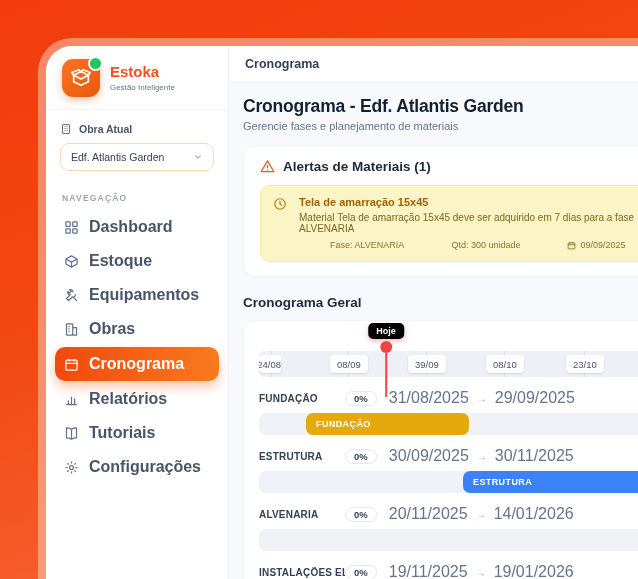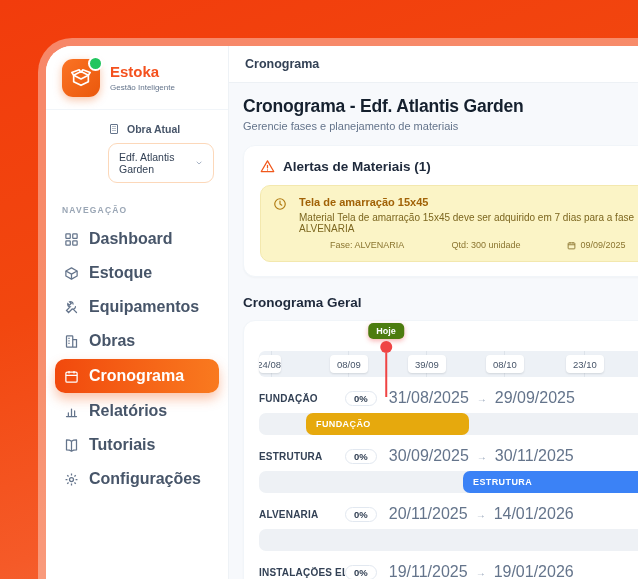--- a/index.html
+++ b/index.html
@@ -14,21 +14,21 @@
   .sidebar{width:182px;min-width:182px;background:#fff;border-right:1px solid #eef2f6;display:flex;flex-direction:column;}
   .logo-row{display:flex;align-items:center;gap:10px;padding:13px 16px 12px;border-bottom:1px solid #f1f5f9;}
   .logo-box{width:38px;height:38px;border-radius:11px;background:linear-gradient(135deg,#fb7324,#ea580c);
     position:relative;display:flex;align-items:center;justify-content:center;flex:0 0 auto;
     box-shadow:0 3px 8px rgba(234,88,12,.35);}
   .green-dot{position:absolute;top:-3px;right:-3px;width:11px;height:11px;border-radius:50%;
     background:#22c55e;border:2px solid #fff;}
   .brand-name{font-size:15px;font-weight:800;color:#f4511e;line-height:1.1;}
   .brand-tag{font-size:8px;color:#64748b;margin-top:2px;}
 
-  .obra-sec{padding:13px 14px 2px;margin-left:48px;}
+  .obra-sec{padding:13px 14px 2px;}
   .obra-label{display:flex;align-items:center;gap:7px;font-size:10.5px;font-weight:600;color:#475569;}
   .obra-select{margin-top:8px;display:flex;align-items:center;justify-content:space-between;
     border:1px solid #fcd8ba;border-radius:9px;padding:7px 10px;font-size:10.5px;color:#334155;
     background:#fff;cursor:pointer;}
   .nav-label{padding:20px 16px 7px;font-size:8.5px;font-weight:700;letter-spacing:1.2px;color:#9aa6b5;}
 
   .nav{display:flex;flex-direction:column;padding:0 9px;}
   .nav-item{display:flex;align-items:center;gap:10px;padding:7px 9px;margin:1px 0;
     font-size:16px;font-weight:600;color:#475569;border-radius:10px;cursor:pointer;}
   .nav-item svg{stroke:#64748b;}
@@ -62,21 +62,21 @@
   
   .gantt-title{margin-top:18px;font-size:13.5px;font-weight:700;color:#1e293b;}
   .gantt-card{margin-top:10px;padding:6px 0 20px 15px;position:relative;height:300px;}
   .tl-strip{margin-top:24px;height:26px;background:#edf1f6;border-radius:6px;position:relative;}
   .tl-tickline{position:absolute;top:0;bottom:0;width:1px;background:#dde3ea;}
   .tl-chip{position:absolute;top:4px;height:18px;background:#fff;border-radius:4px;
     box-shadow:0 1px 2px rgba(15,23,42,.12);display:flex;align-items:center;justify-content:center;
     font-size:9.5px;color:#475569;padding:0 7px;white-space:nowrap;}
   .tl-chip.clipped{padding:0;width:22px;overflow:hidden;justify-content:flex-end;}
   .hoje{position:absolute;top:2px;z-index:3;transform:translateX(-50%);display:flex;flex-direction:column;align-items:center;}
-  .hoje-badge{background:#4d7c0f;color:#fff;font-size:9px;font-weight:700;padding:3px 8px;border-radius:5px;
+  .hoje-badge{background:#000000;color:#fff;font-size:9px;font-weight:700;padding:3px 8px;border-radius:5px;
     box-shadow:0 2px 5px rgba(239,68,68,.4);}
   .hoje-dot{width:12px;height:12px;border-radius:50%;background:#ef4444;margin-top:2px;}
   .hoje-line{width:2px;height:44px;background:#ef4444;}
 
   .g-row{margin-top:13px;}
   .g-label-row{display:flex;align-items:center;height:16px;}
   .g-name{width:86px;font-size:10px;font-weight:700;color:#334155;letter-spacing:.2px;
     white-space:nowrap;overflow:hidden;}
   .g-pct{background:#fff;border:1px solid #e2e8f0;border-radius:999px;padding:1px 8px;
     font-size:9.5px;font-weight:700;color:#334155;margin-right:12px;}

